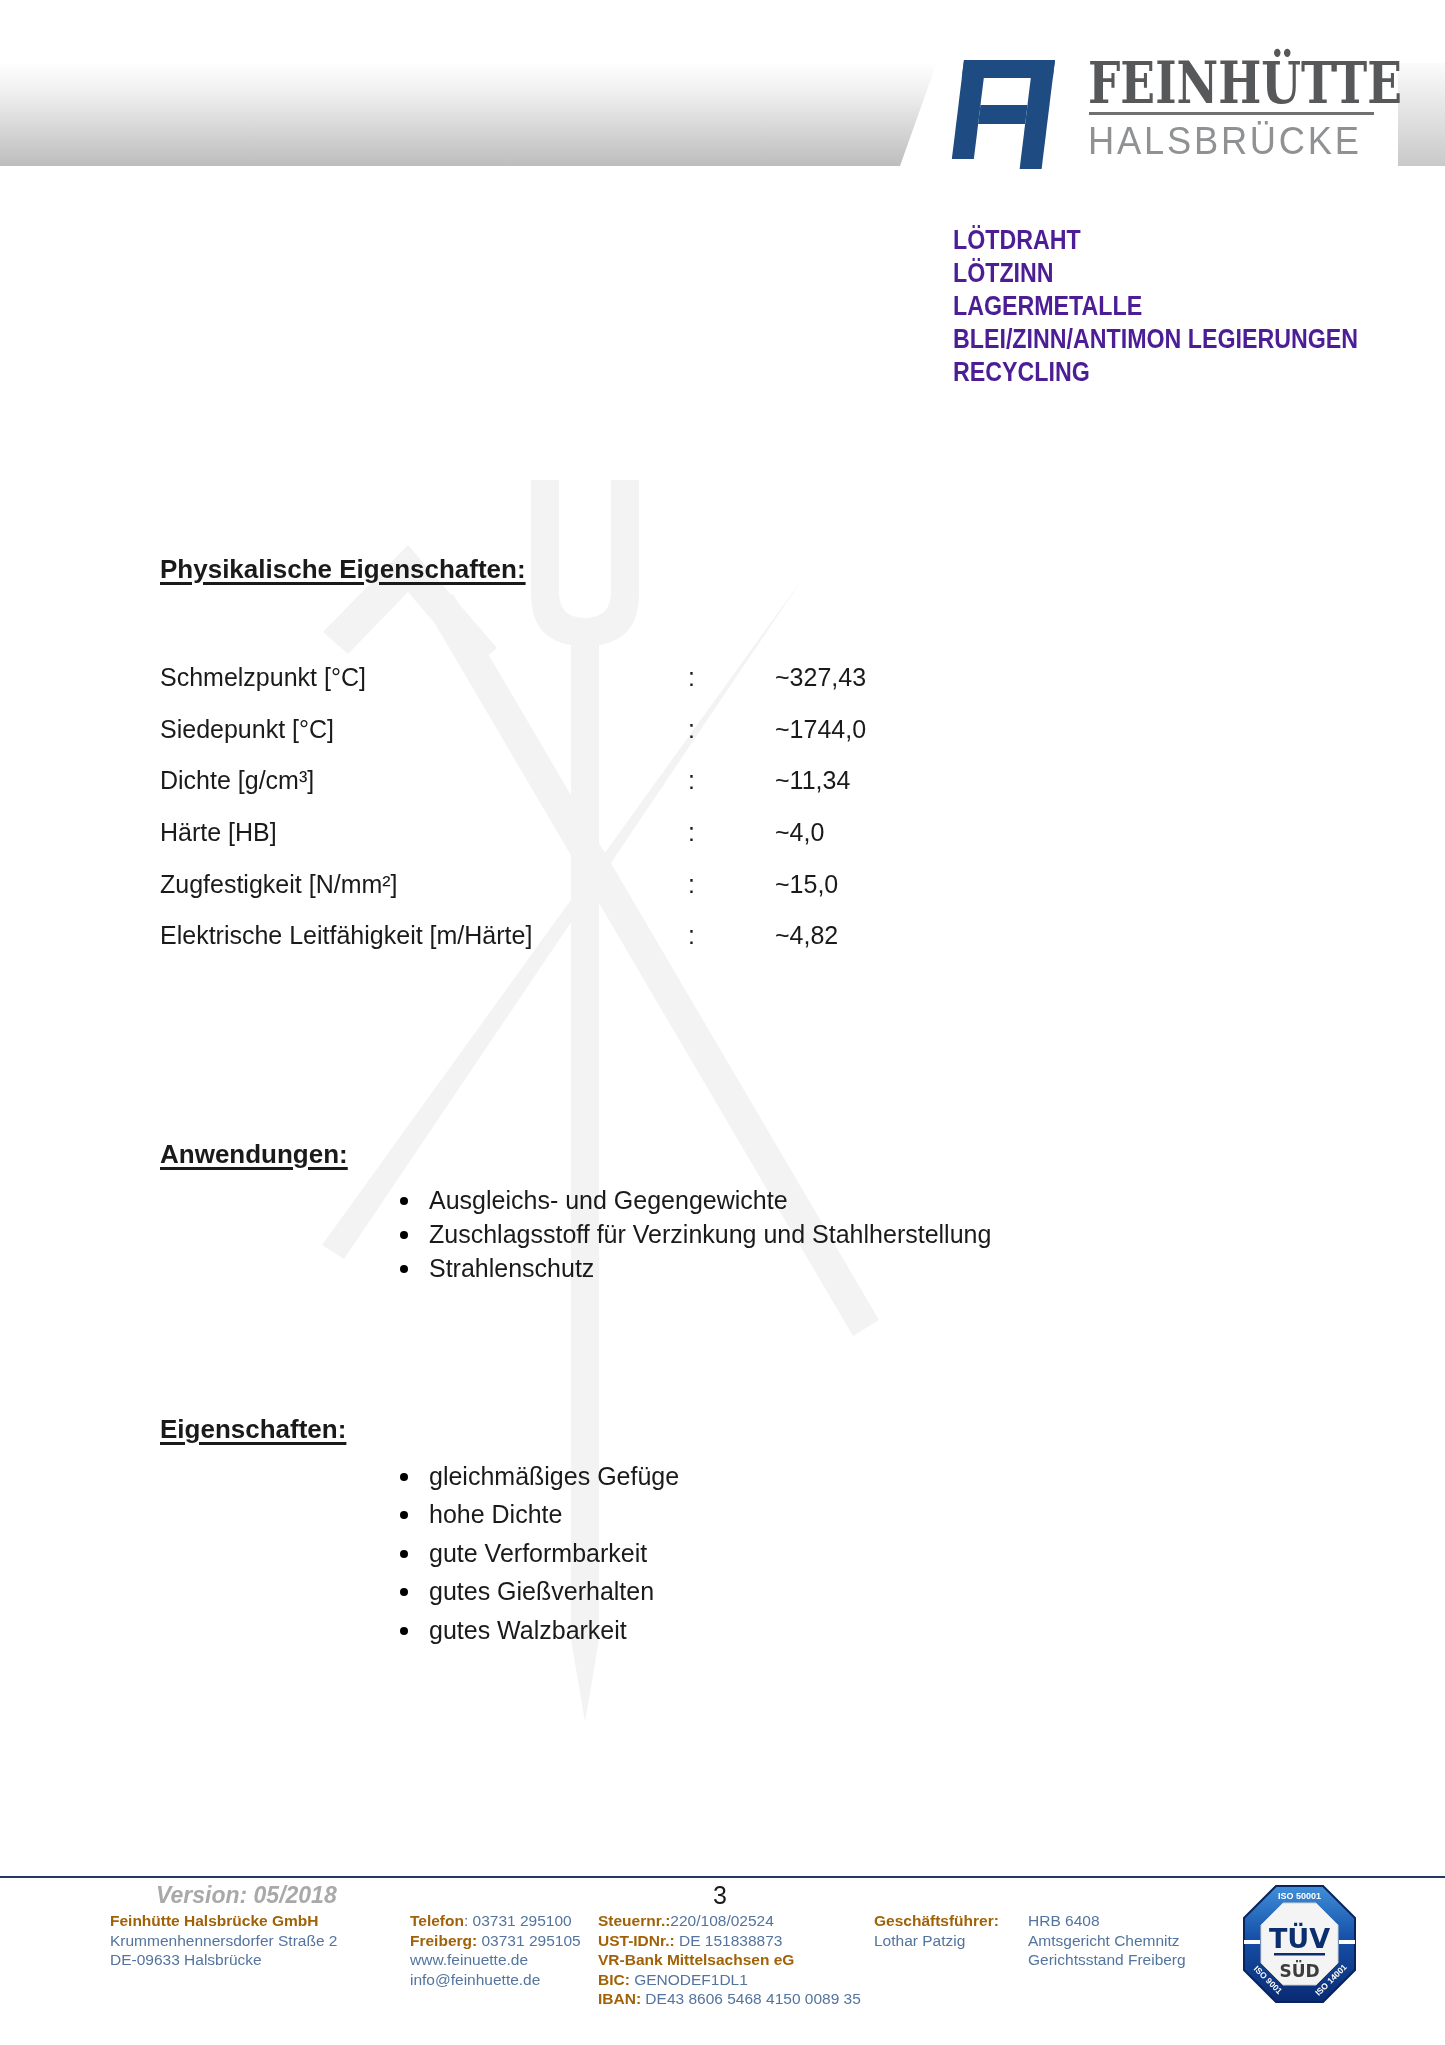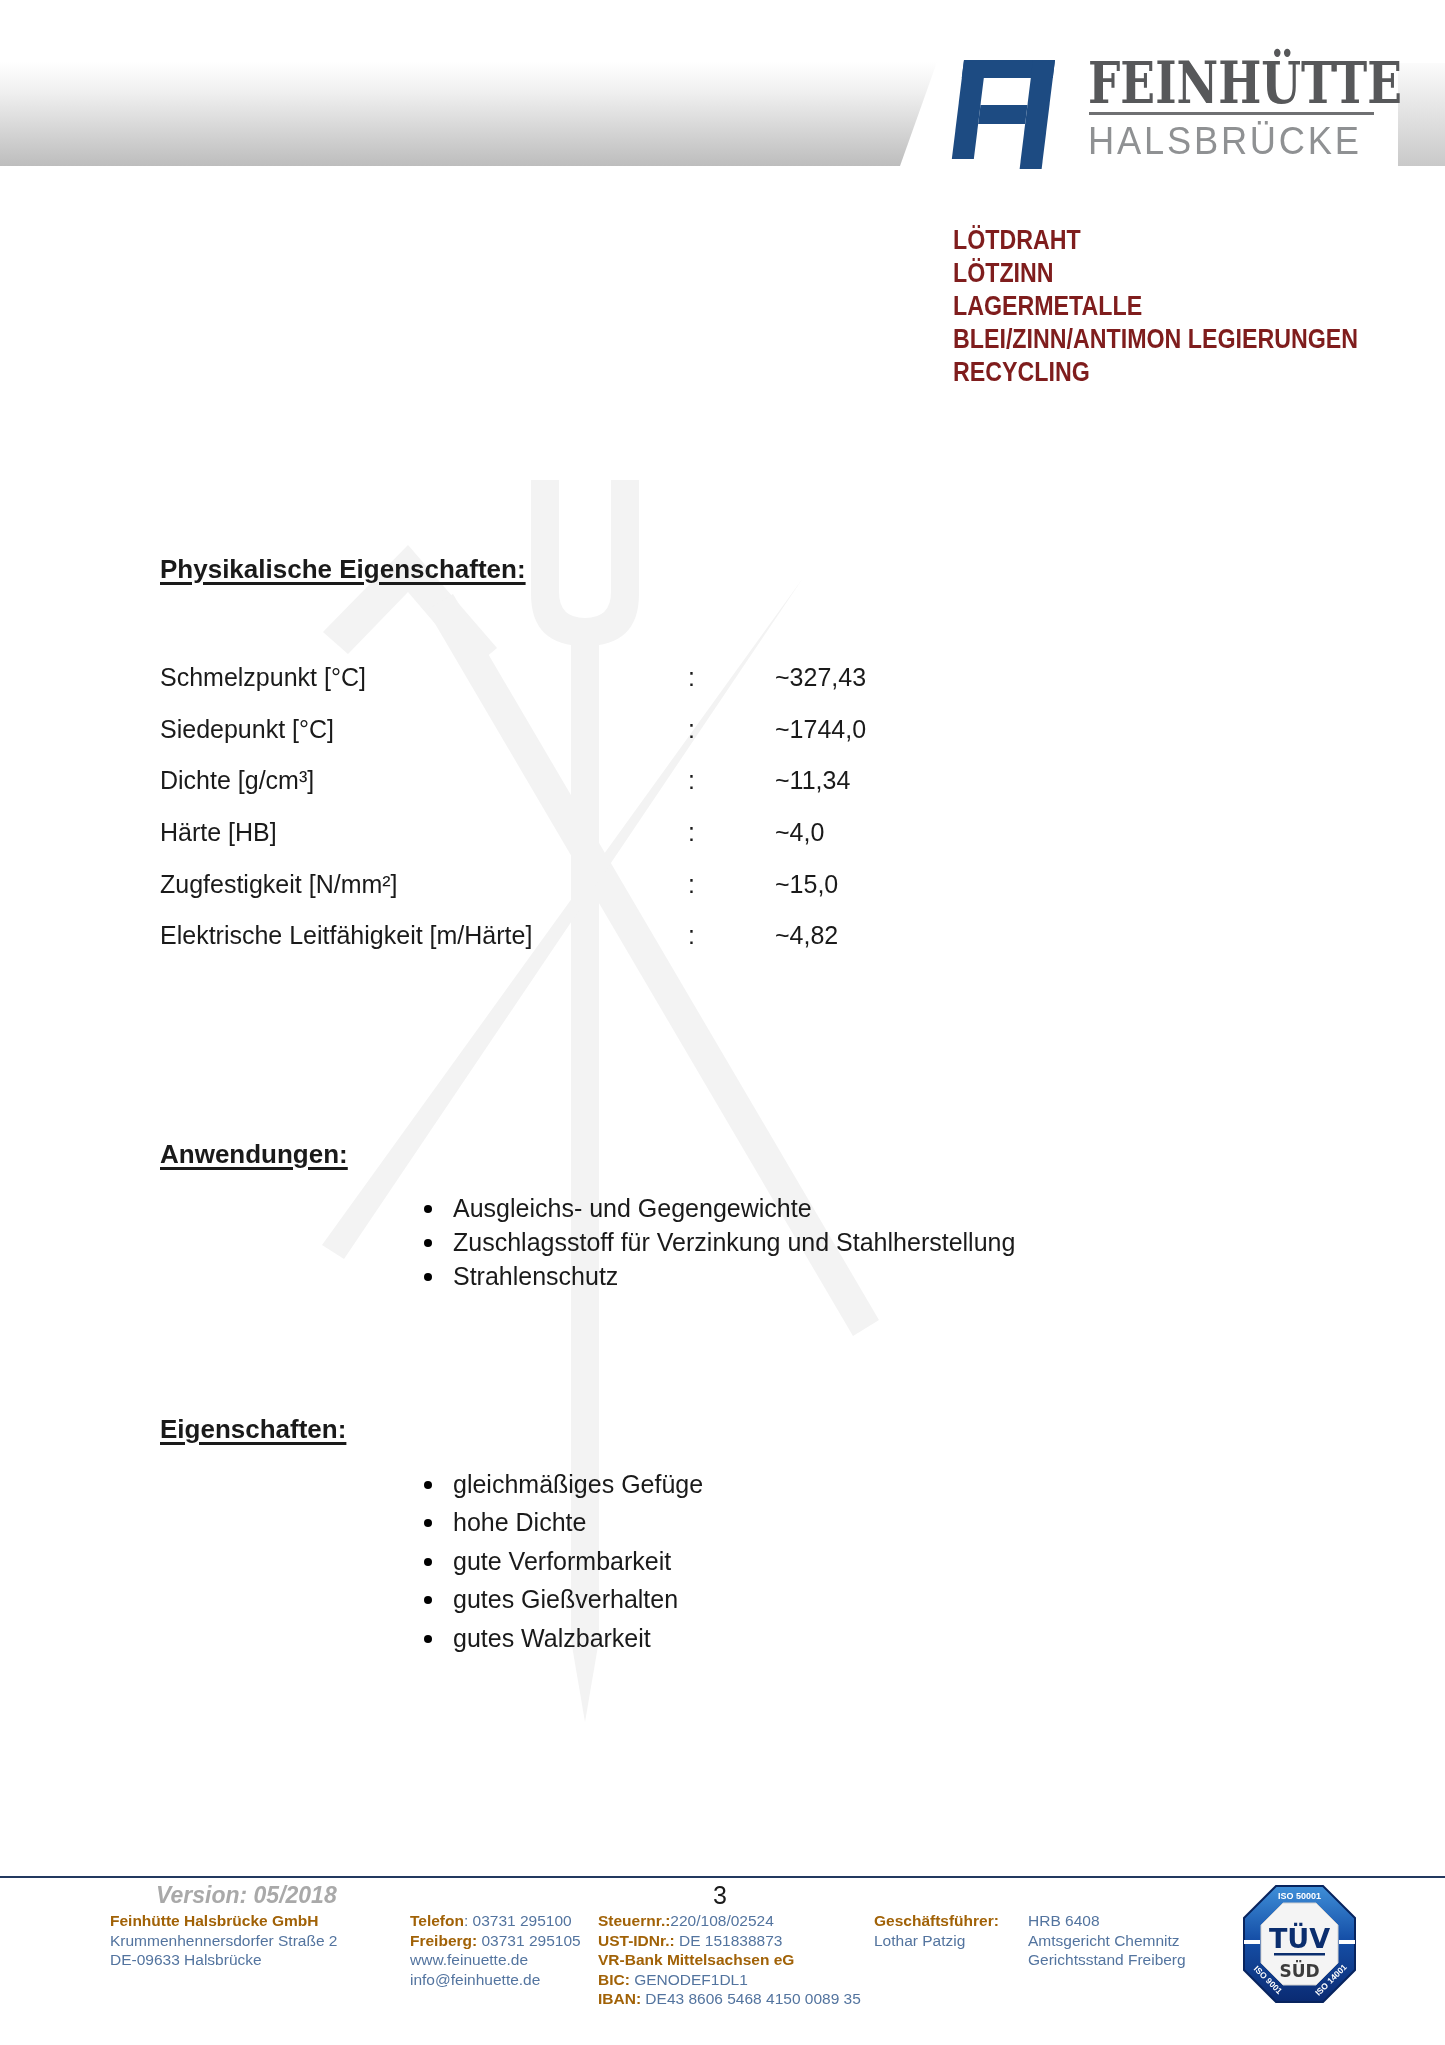--- a/index.html
+++ b/index.html
@@ -28,36 +28,36 @@
     color:#57585a;transform:scaleX(0.80);transform-origin:left top;white-space:nowrap;
   }
   .brand-rule{position:absolute;left:1089px;top:112px;width:285px;height:3px;background:#6f7072;}
   .brand-city{
     position:absolute;left:1088px;top:121px;
     font-size:39px;line-height:40px;font-weight:400;letter-spacing:3px;color:#8f9193;
     transform:scaleX(0.93);transform-origin:left top;white-space:nowrap;
   }
   .product-list{
     position:absolute;left:953px;top:224px;
-    color:#7f1d1d;font-weight:bold;font-size:27px;line-height:33px;white-space:nowrap;
+    color:#4c1d95;font-weight:bold;font-size:27px;line-height:33px;white-space:nowrap;
   }
   .product-list div{transform:scaleX(0.86);transform-origin:left top;}
   
   .watermark{position:absolute;left:0;top:0;z-index:0;}
   .content{position:absolute;left:0;top:0;width:100%;height:100%;z-index:1;padding-left:44px;}
   
   .sec-heading{
     position:absolute;left:160px;font-size:26px;font-weight:bold;white-space:nowrap;
     text-decoration:underline;text-decoration-thickness:3px;text-underline-offset:4px;
   }
   .props{position:absolute;left:160px;top:663px;width:760px;}
   .prop-row{position:relative;height:51.7px;font-size:25px;white-space:nowrap;}
   .prop-row .sep{position:absolute;left:528px;top:0;}
   .prop-row .val{position:absolute;left:615px;top:0;}
-  .bullets{position:absolute;left:420px;margin-top:8px;}
+  .bullets{position:absolute;left:396px;}
   .bullet-item{position:relative;font-size:25px;white-space:nowrap;padding-left:33px;}
   .dot{
     position:absolute;left:4px;top:11px;width:8px;height:8px;border-radius:50%;background:#000;
   }
   .bullets.apps .bullet-item{height:34.2px;}
   .bullets.chars .bullet-item{height:38.4px;}
   
   .footer-rule{position:absolute;left:0;top:1876px;width:1445px;height:2px;background:#23395f;}
   .version{
     position:absolute;left:156px;top:1882px;font-size:23px;font-weight:bold;font-style:italic;color:#a9a9a9;white-space:nowrap;text-align:center;

